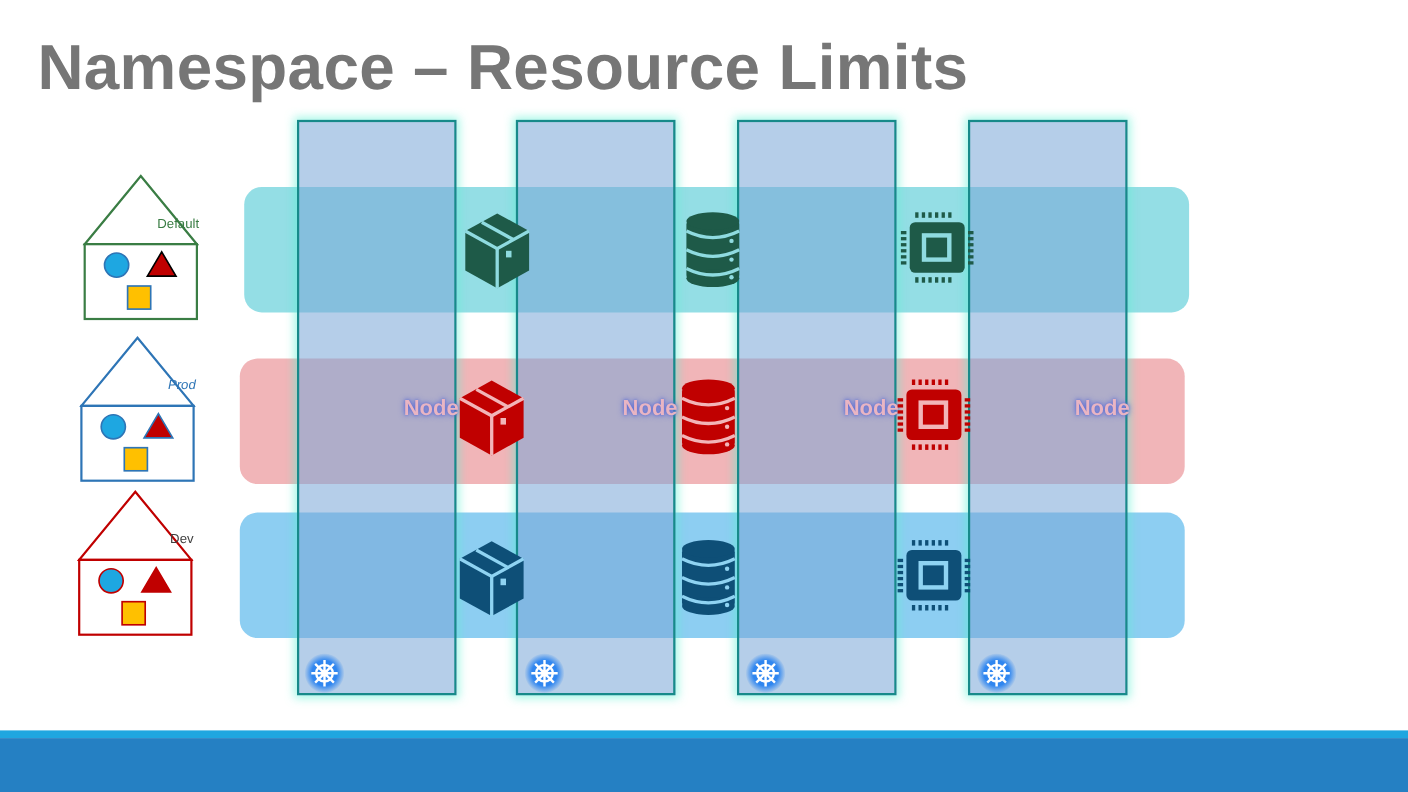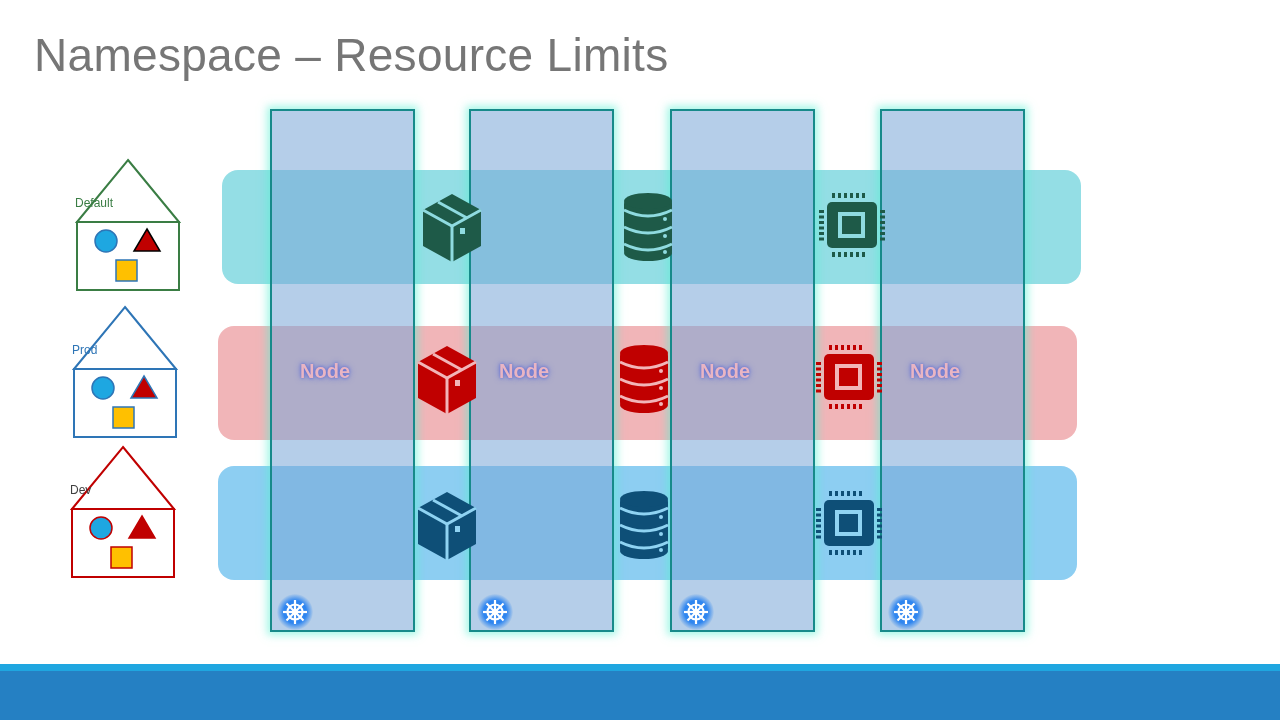--- a/index.html
+++ b/index.html
@@ -1,35 +1,35 @@
 <!DOCTYPE html>
 <html><head>
 <meta charset="utf-8">
 <style>
   html, body { margin:0; padding:0; }
   body { width:1280px; height:720px; position:relative; overflow:hidden; background:#ffffff; font-family:"Liberation Sans", sans-serif; }
-  .title { position:absolute; left:34px; top:28px; font-size:46px; color:#767676; font-family:"Liberation Sans", sans-serif; letter-spacing:0.3px; }
+  .title { position:absolute; left:34px; top:28px; font-size:58px; color:#767676; font-family:"Liberation Sans", sans-serif; letter-spacing:0.3px;font-weight:bold; }
   .footer-top { position:absolute; left:0; top:664px; width:1280px; height:7px; background:#1fa6e0; }
   .footer { position:absolute; left:0; top:671px; width:1280px; height:49px; background:#2580c3; }
 
   .band { position:absolute; border-radius:16px; }
   .band-default { left:222px; top:170px; width:859px; height:114px; background:rgba(90,205,215,0.65); }
   .band-prod { left:218px; top:326px; width:859px; height:114px; background:rgba(230,120,125,0.55); }
   .band-dev { left:218px; top:466px; width:859px; height:114px; background:rgba(80,180,235,0.65); }
 
   .node { position:absolute; top:109px; width:145px; height:523px; border:2px solid #178a8a; background:rgba(120,165,215,0.55); box-shadow:0 0 8px 3px rgba(90,240,210,0.55); box-sizing:border-box; }
-  .node-label { position:absolute; top:360px; width:145px; text-align:left; font-size:20px; font-weight:bold; color:#e9b5c3; text-shadow:0 0 6px #5b6bd5, 0 0 3px #5b6bd5;padding-left:28px; }
+  .node-label { position:absolute; top:360px; width:145px; text-align:right; font-size:20px; font-weight:bold; color:#e9b5c3; text-shadow:0 0 6px #5b6bd5, 0 0 3px #5b6bd5; }
 
   .helm { position:absolute; top:594px; width:36px; height:36px; border-radius:50%; background:radial-gradient(circle, rgba(40,130,240,0.95) 45%, rgba(60,150,255,0.0) 72%); }
   .helm svg { position:absolute; left:4px; top:4px; }
 
   .icon { position:absolute; }
 
   .house { position:absolute; }
-  .house-label { position:absolute; font-size:12px; text-align:left; }
+  .house-label { position:absolute; font-size:12px; text-align:right; }
 </style>
 </head>
 <body>
 
 <div class="title">Namespace – Resource Limits</div>
 
 <div class="band band-default"></div>
 <div class="band band-prod"></div>
 <div class="band band-dev"></div>
 
@@ -243,21 +243,21 @@
       <circle cx="31" cy="83" r="11" fill="#1ea7e1" stroke="#2e75b6" stroke-width="1.5"></circle>
       <polygon points="72,71 85,93 59,93" fill="#c00000" stroke="#000" stroke-width="1.5"></polygon>
       <rect x="41" y="102" width="21" height="21" fill="#ffc000" stroke="#2e75b6" stroke-width="1.5"></rect>
     </svg><div class="house-label" style="left: 0px; width: 106px; top: 38px; color: rgb(58, 125, 68);">Default</div></div>
     <div class="house" style="left: 72px; top: 305px;"><svg width="106" height="134" viewBox="0 0 106 134">
       <polygon points="53,2 104,64 2,64" fill="#fff" stroke="#2e75b6" stroke-width="2"></polygon>
       <rect x="2" y="64" width="102" height="68" fill="#fff" stroke="#2e75b6" stroke-width="2"></rect>
       <circle cx="31" cy="83" r="11" fill="#1ea7e1" stroke="#2e75b6" stroke-width="1.5"></circle>
       <polygon points="72,71 85,93 59,93" fill="#c00000" stroke="#2e75b6" stroke-width="1.5"></polygon>
       <rect x="41" y="102" width="21" height="21" fill="#ffc000" stroke="#2e75b6" stroke-width="1.5"></rect>
-    </svg><div class="house-label" style="left: 0px; width: 106px; top: 38px; color: rgb(46, 117, 182);">Prod</div></div>
+    </svg><div class="house-label" style="left: 0px; width: 106px; top: 38px; color: rgb(46, 117, 182); font-style: italic;">Prod</div></div>
     <div class="house" style="left: 70px; top: 445px;"><svg width="106" height="134" viewBox="0 0 106 134">
       <polygon points="53,2 104,64 2,64" fill="#fff" stroke="#c00000" stroke-width="2"></polygon>
       <rect x="2" y="64" width="102" height="68" fill="#fff" stroke="#c00000" stroke-width="2"></rect>
       <circle cx="31" cy="83" r="11" fill="#1ea7e1" stroke="#c00000" stroke-width="1.5"></circle>
       <polygon points="72,71 85,93 59,93" fill="#c00000" stroke="#c00000" stroke-width="1.5"></polygon>
       <rect x="41" y="102" width="21" height="21" fill="#ffc000" stroke="#c00000" stroke-width="1.5"></rect>
     </svg><div class="house-label" style="left: 0px; width: 106px; top: 38px; color: #404040;">Dev</div></div>
   </div>
 
 <div class="footer-top"></div>

